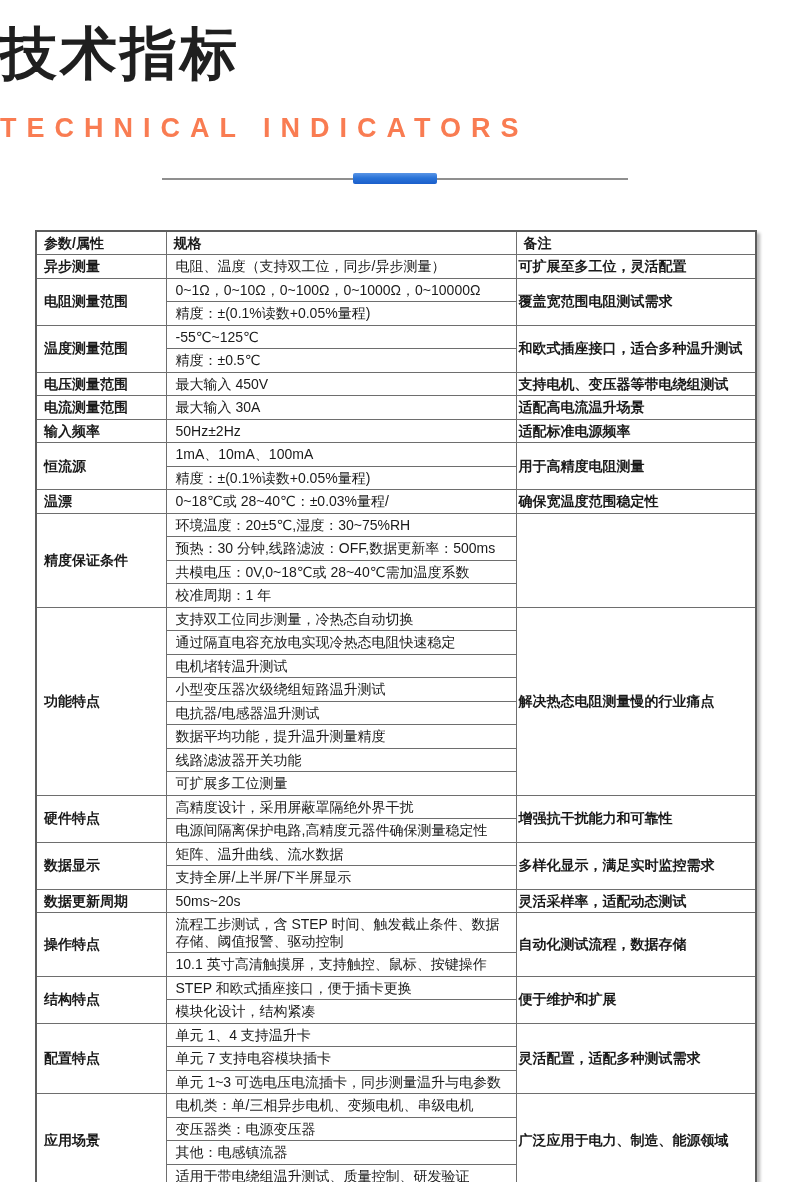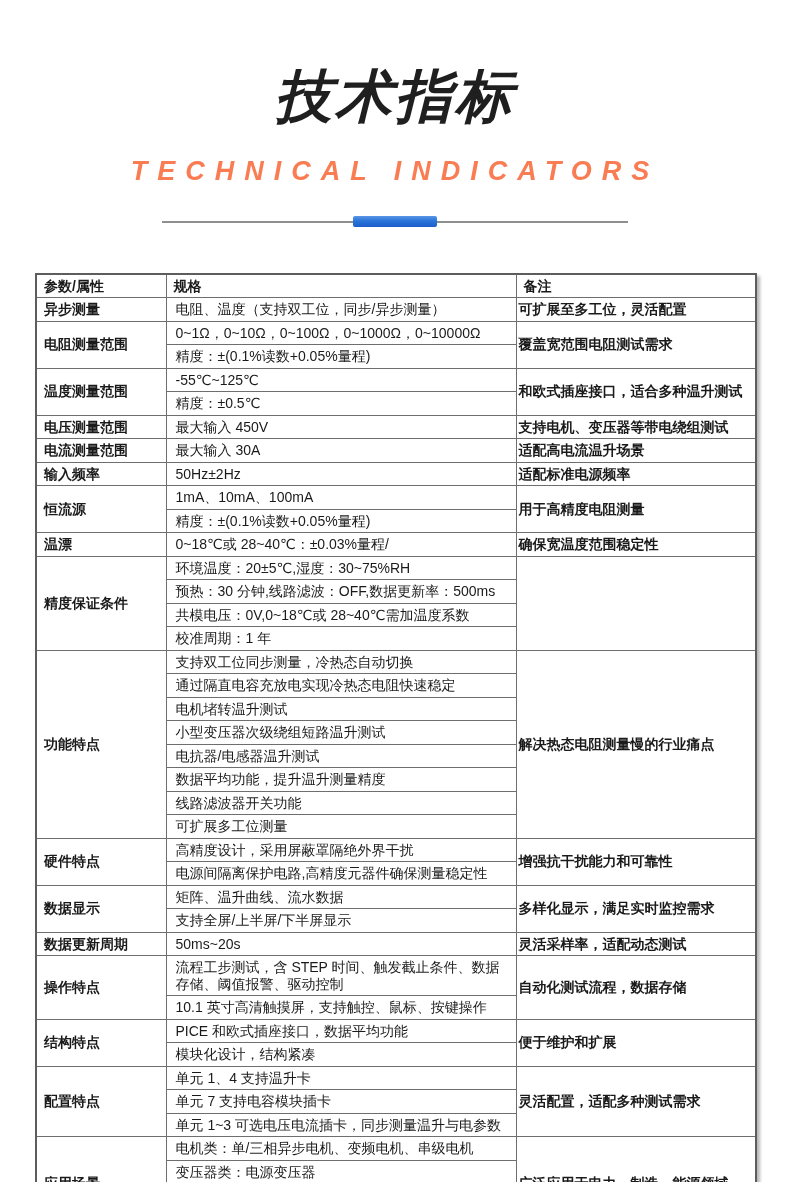--- a/index.html
+++ b/index.html
@@ -4,21 +4,21 @@
 <style>
   * { box-sizing: border-box; margin: 0; padding: 0; }
   html, body { background: #ffffff; }
   body {
     width: 790px;
     height: 1182px;
     font-family: "Liberation Sans", "DejaVu Sans", sans-serif;
     color: #1a1a1a;
     overflow: hidden;
   }
-  .header { text-align: center; padding-top: 64px; font-style: italic; }
+  .header { padding-top: 21px; }
   .page-title {
     font-size: 57px;
     font-weight: 800;
     letter-spacing: 3px;
     color: #1f1f1f;
     line-height: 1.15;
   }
   .page-subtitle {
     margin-top: 26px;
     font-size: 27px;
@@ -212,21 +212,21 @@
         <tr>
           <td class="param" rowspan="2">操作特点</td>
           <td class="spec">流程工步测试，含 STEP 时间、触发截止条件、数据存储、阈值报警、驱动控制</td>
           <td class="note" rowspan="2">自动化测试流程，数据存储</td>
         </tr>
         <tr>
           <td class="spec">10.1 英寸高清触摸屏，支持触控、鼠标、按键操作</td>
         </tr>
         <tr>
           <td class="param" rowspan="2">结构特点</td>
-          <td class="spec">PICE 和欧式插座接口，数据平均功能</td>
+          <td class="spec">STEP 和欧式插座接口，便于插卡更换</td>
           <td class="note" rowspan="2">便于维护和扩展</td>
         </tr>
         <tr>
           <td class="spec">模块化设计，结构紧凑</td>
         </tr>
         <tr>
           <td class="param" rowspan="3">配置特点</td>
           <td class="spec">单元 1、4 支持温升卡</td>
           <td class="note" rowspan="3">灵活配置，适配多种测试需求</td>
         </tr>

